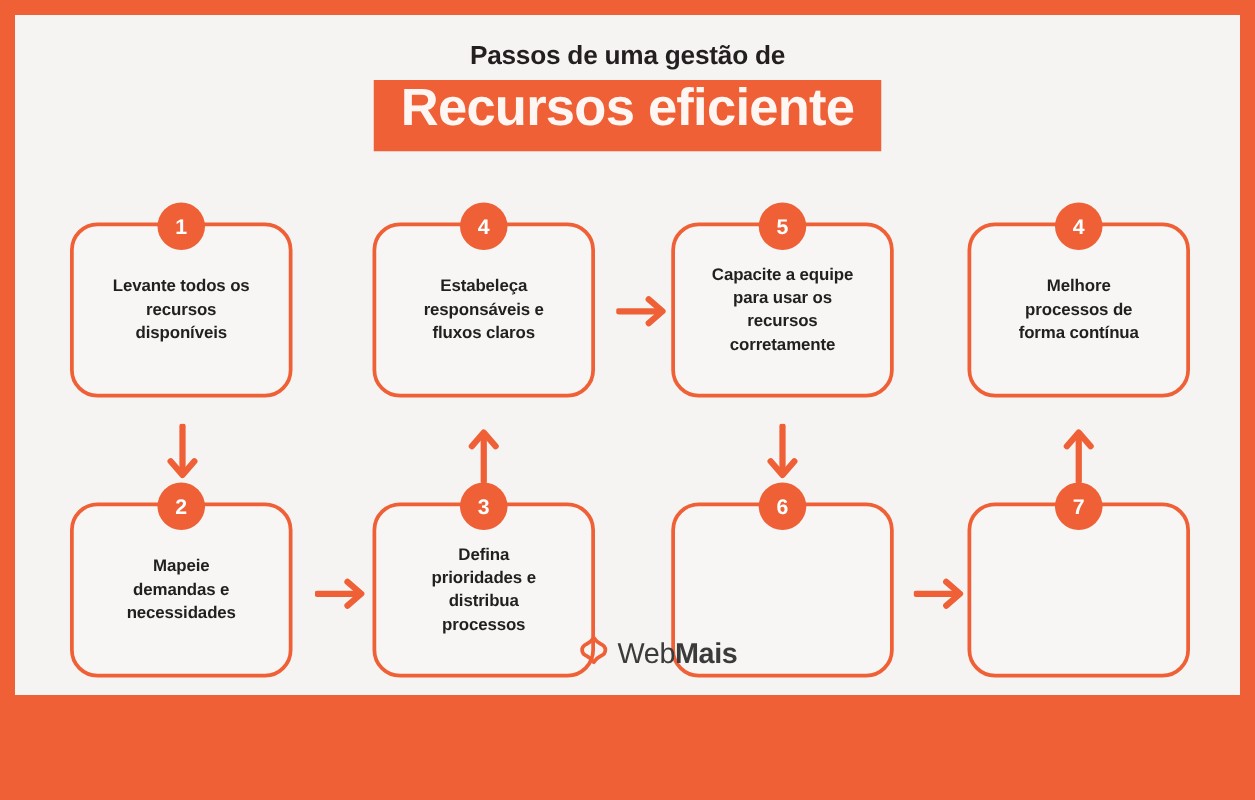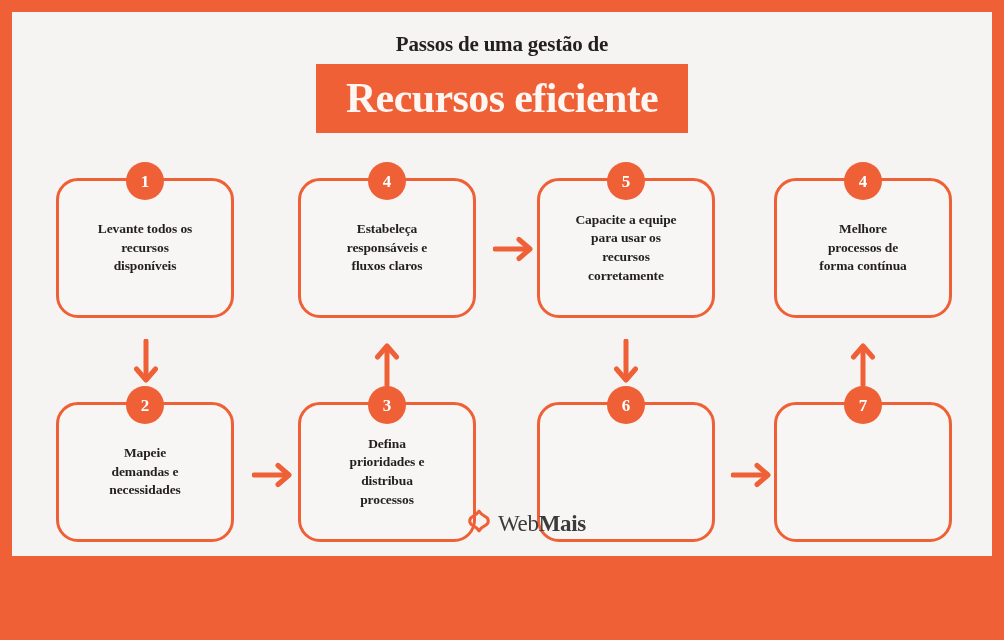--- a/index.html
+++ b/index.html
@@ -20,21 +20,20 @@
     background: #ef6036;
   }
 
   .canvas {
     position: absolute;
     left: 12px;
     top: 12px;
     width: 980px;
     height: 544px;
     background: #f5f4f2;
-    font-family: Liberation Serif, serif;
   }
 
   
   .header {
     position: absolute;
     left: 0;
     top: 0;
     width: 980px;
     text-align: center;
   }
@@ -46,21 +45,21 @@
     letter-spacing: -0.2px;
     line-height: 1.1;
   }
   .header-band-wrap {
     margin-top: 8px;
     display: flex;
     justify-content: center;
   }
   .header-band {
     background: #ef6036;
-    padding: 12px 22px 13px 22px;
+    padding: 0 22px 13px 22px;
     min-width: 372px;
     box-sizing: border-box;
   }
   .header-title {
     font-size: 42px;
     font-weight: 700;
     color: #fdf6f2;
     letter-spacing: -0.6px;
     line-height: 1.05;
     white-space: nowrap;

